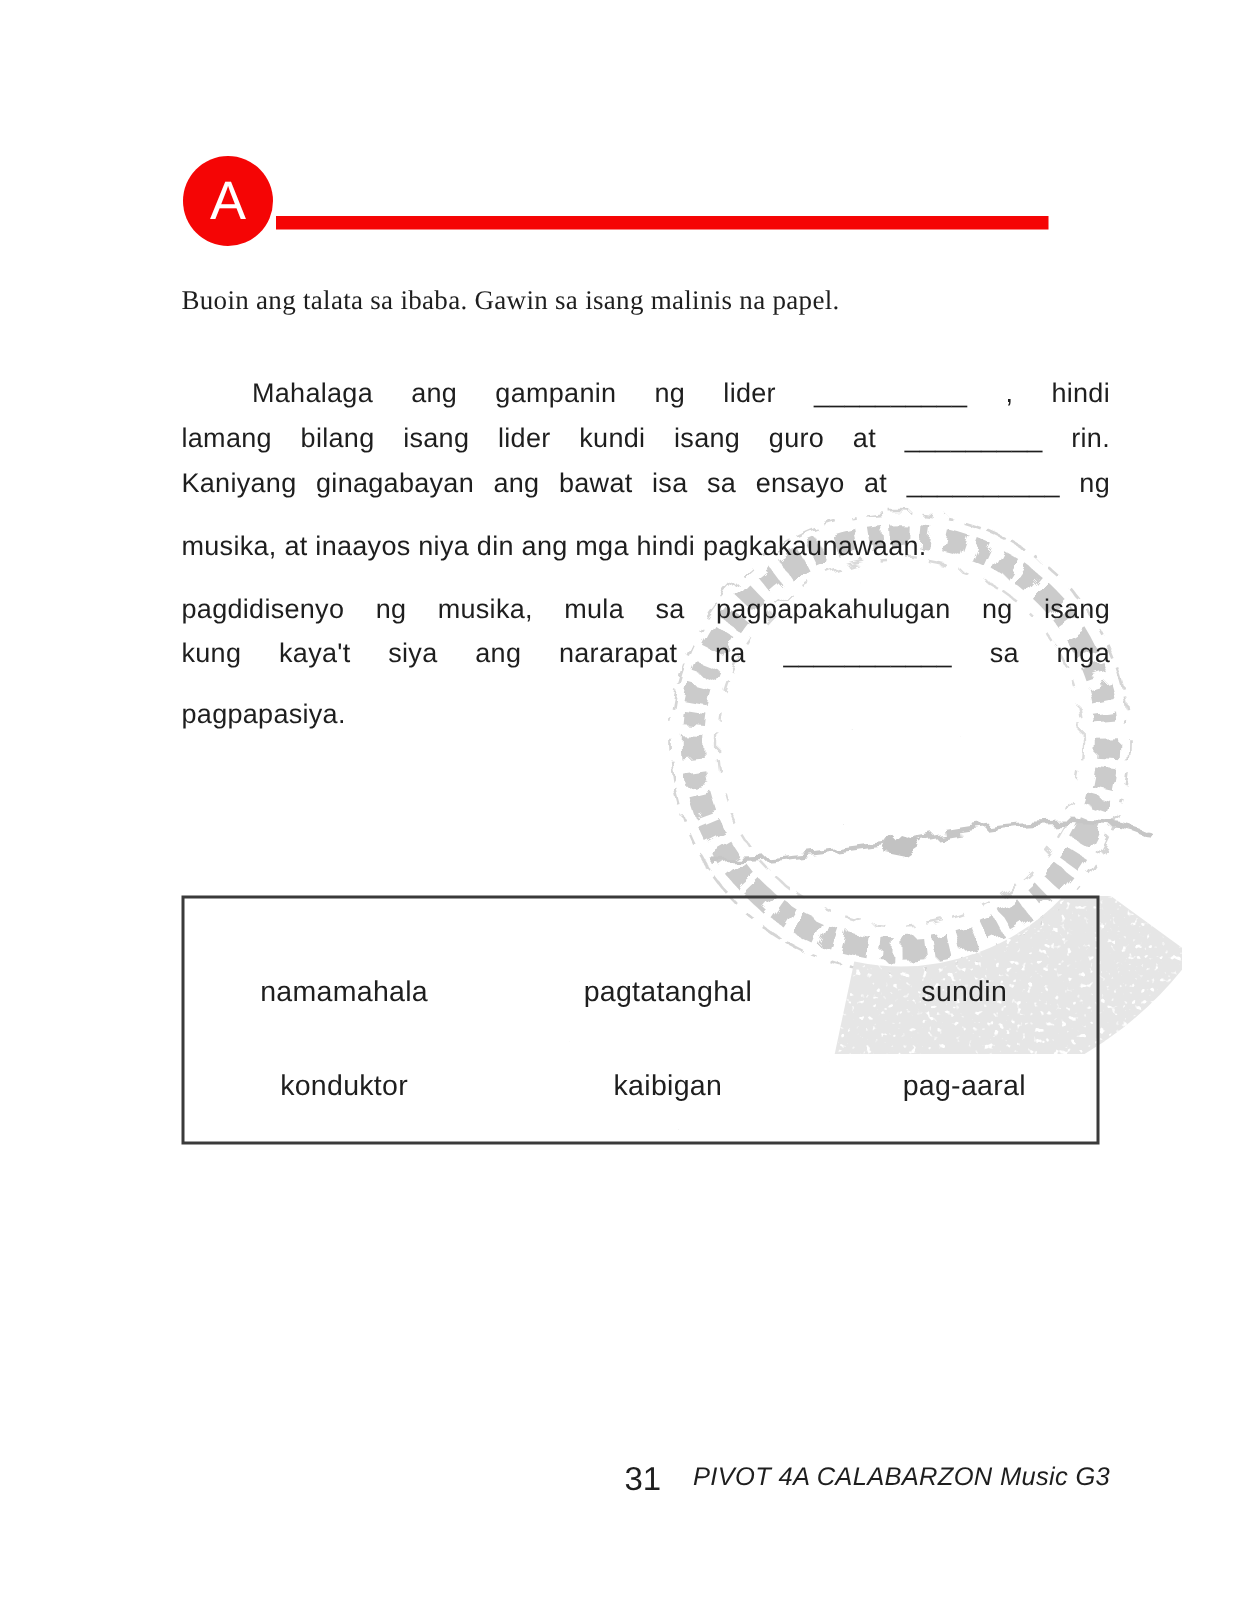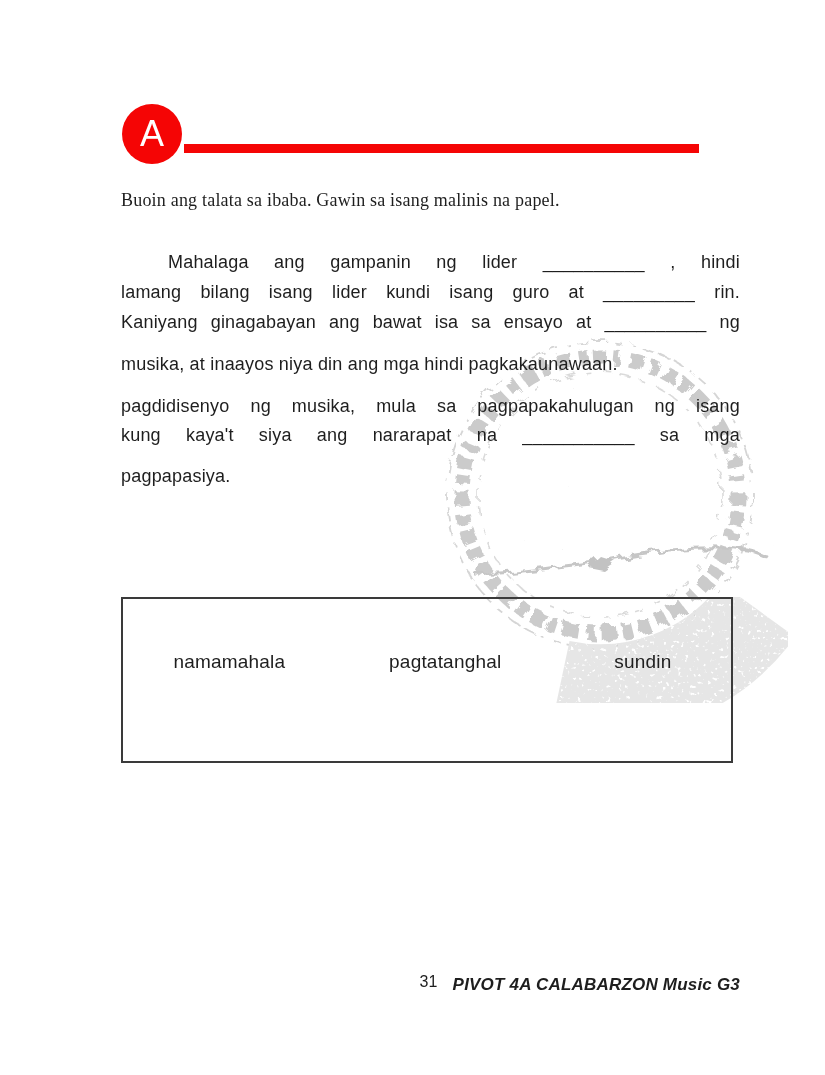--- a/index.html
+++ b/index.html
@@ -36,22 +36,22 @@
     border:2px solid #3a3a3a;box-sizing:border-box;background:transparent;
   }
   .wrow{position:absolute;left:0;width:100%;display:flex;font-size:19px;letter-spacing:.2px;}
   .wrow.r1{top:24px;margin-top:28px;}
   .wrow.r2{top:115px;}
   .wcell{text-align:center;}
   .wc1{flex:0 0 35%;}
   .wc2{flex:0 0 36%;}
   .wc3{flex:0 0 29%;}
 
-  .pagenum{position:absolute;left:0;right:0;top:973px;text-align:center;font-size:16px;margin-left:32px;}
-  .source{position:absolute;right:85px;top:975px;font-size:17px;font-style:italic;letter-spacing:.2px;font-weight:bold;}
+  .pagenum{position:absolute;left:0;right:0;top:973px;text-align:center;font-size:22px;margin-left:32px;}
+  .source{position:absolute;right:85px;top:975px;font-size:17px;font-style:italic;letter-spacing:.2px;}
 </style>
 </head>
 <body>
 
 <div class="page">
 
   <svg class="wm" viewBox="0 0 825 1075" xmlns="http://www.w3.org/2000/svg" aria-hidden="true">
     <defs>
       <filter id="rough" x="-30%" y="-30%" width="160%" height="160%">
         <feTurbulence type="fractalNoise" baseFrequency="0.09" numOctaves="2" seed="8" result="n"></feTurbulence>
@@ -107,19 +107,24 @@
       <div class="jl">kung kaya't siya ang nararapat na ___________ sa mga</div>
       <div class="jl last">pagpapasiya.</div>
     </div>
 
     <div class="wordbox">
       <div class="wrow r1">
         <span class="wcell wc1">namamahala</span>
         <span class="wcell wc2">pagtatanghal</span>
         <span class="wcell wc3">sundin</span>
       </div>
+      <div class="wrow r2">
+        <span class="wcell wc1">konduktor</span>
+        <span class="wcell wc2">kaibigan</span>
+        <span class="wcell wc3">pag-aaral</span>
+      </div>
     </div>
 
     <div class="pagenum">31</div>
     <div class="source">PIVOT 4A CALABARZON Music G3</div>
 
   </div>
 </div>
 
 </body></html>

